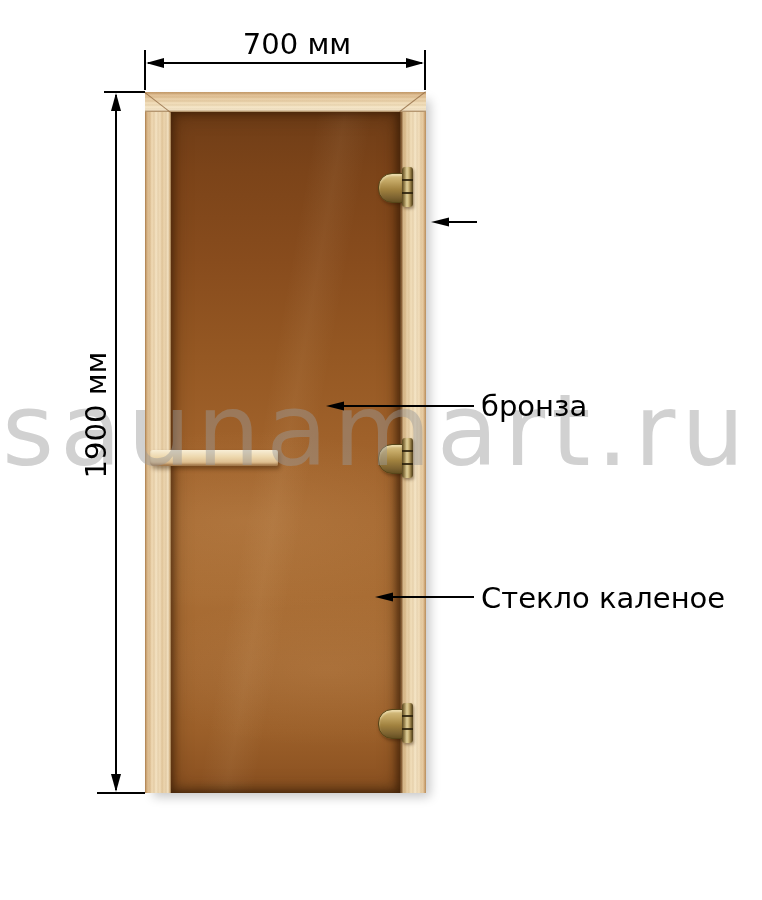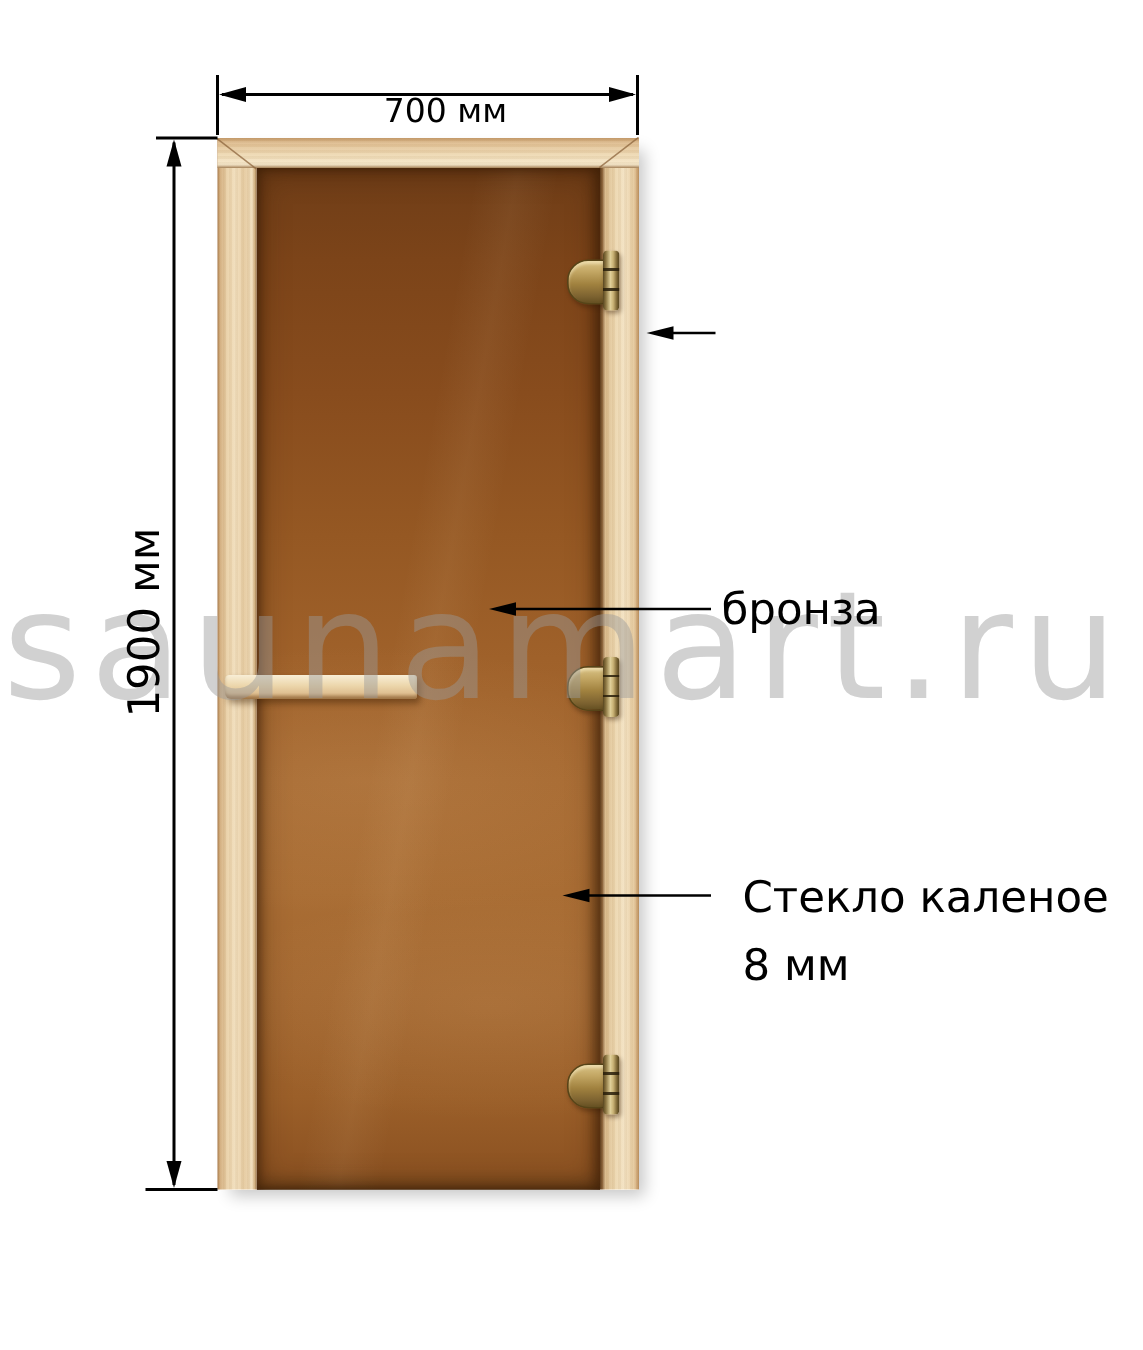--- a/index.html
+++ b/index.html
@@ -73,26 +73,26 @@
 
   
   .watermark{
     position:absolute;left:2px;top:372px;z-index:2;
     font-size:100px;letter-spacing:6px;color:#9a9a9a;opacity:0.45;white-space:nowrap;
   }
 
   
   .annotations{position:absolute;left:0;top:0;z-index:3;}
   .dim-label,.callout{position:absolute;z-index:4;color:#000;}
-  .dim-width{left:197px;top:27px;width:200px;text-align:center;font-size:22px;margin-top:35px;}
+  .dim-width{left:197px;top:27px;width:200px;text-align:center;font-size:29px;}
   .dim-height{left:96px;top:415px;transform:translate(-50%,-50%) rotate(-90deg);white-space:nowrap;font-size:29px;}
   .callout{font-size:29px;line-height:45px;white-space:nowrap;}
   .callout-frame{left:482px;top:200px;}
   .callout-color{left:481px;top:384px;}
-  .callout-glass{left:481px;top:576px;margin-left:14px;}
+  .callout-glass{left:481px;top:576px;}
 </style>
 </head>
 <body>
 
 <div class="scene">
 
   <div class="door">
     <div class="glass"></div>
     <div class="stile stile-left"></div>
     <div class="stile stile-right"></div>
@@ -154,16 +154,15 @@
   <div class="dim-label dim-width">700 мм</div>
   <div class="dim-label dim-height">1900 мм</div>
 
 
   <div class="callout callout-color">
     <div>бронза</div>
   </div>
 
   <div class="callout callout-glass">
     <div>Стекло каленое</div>
-    <div>8 мм</div>
   </div>
 
 </div>
 
 </body></html>

